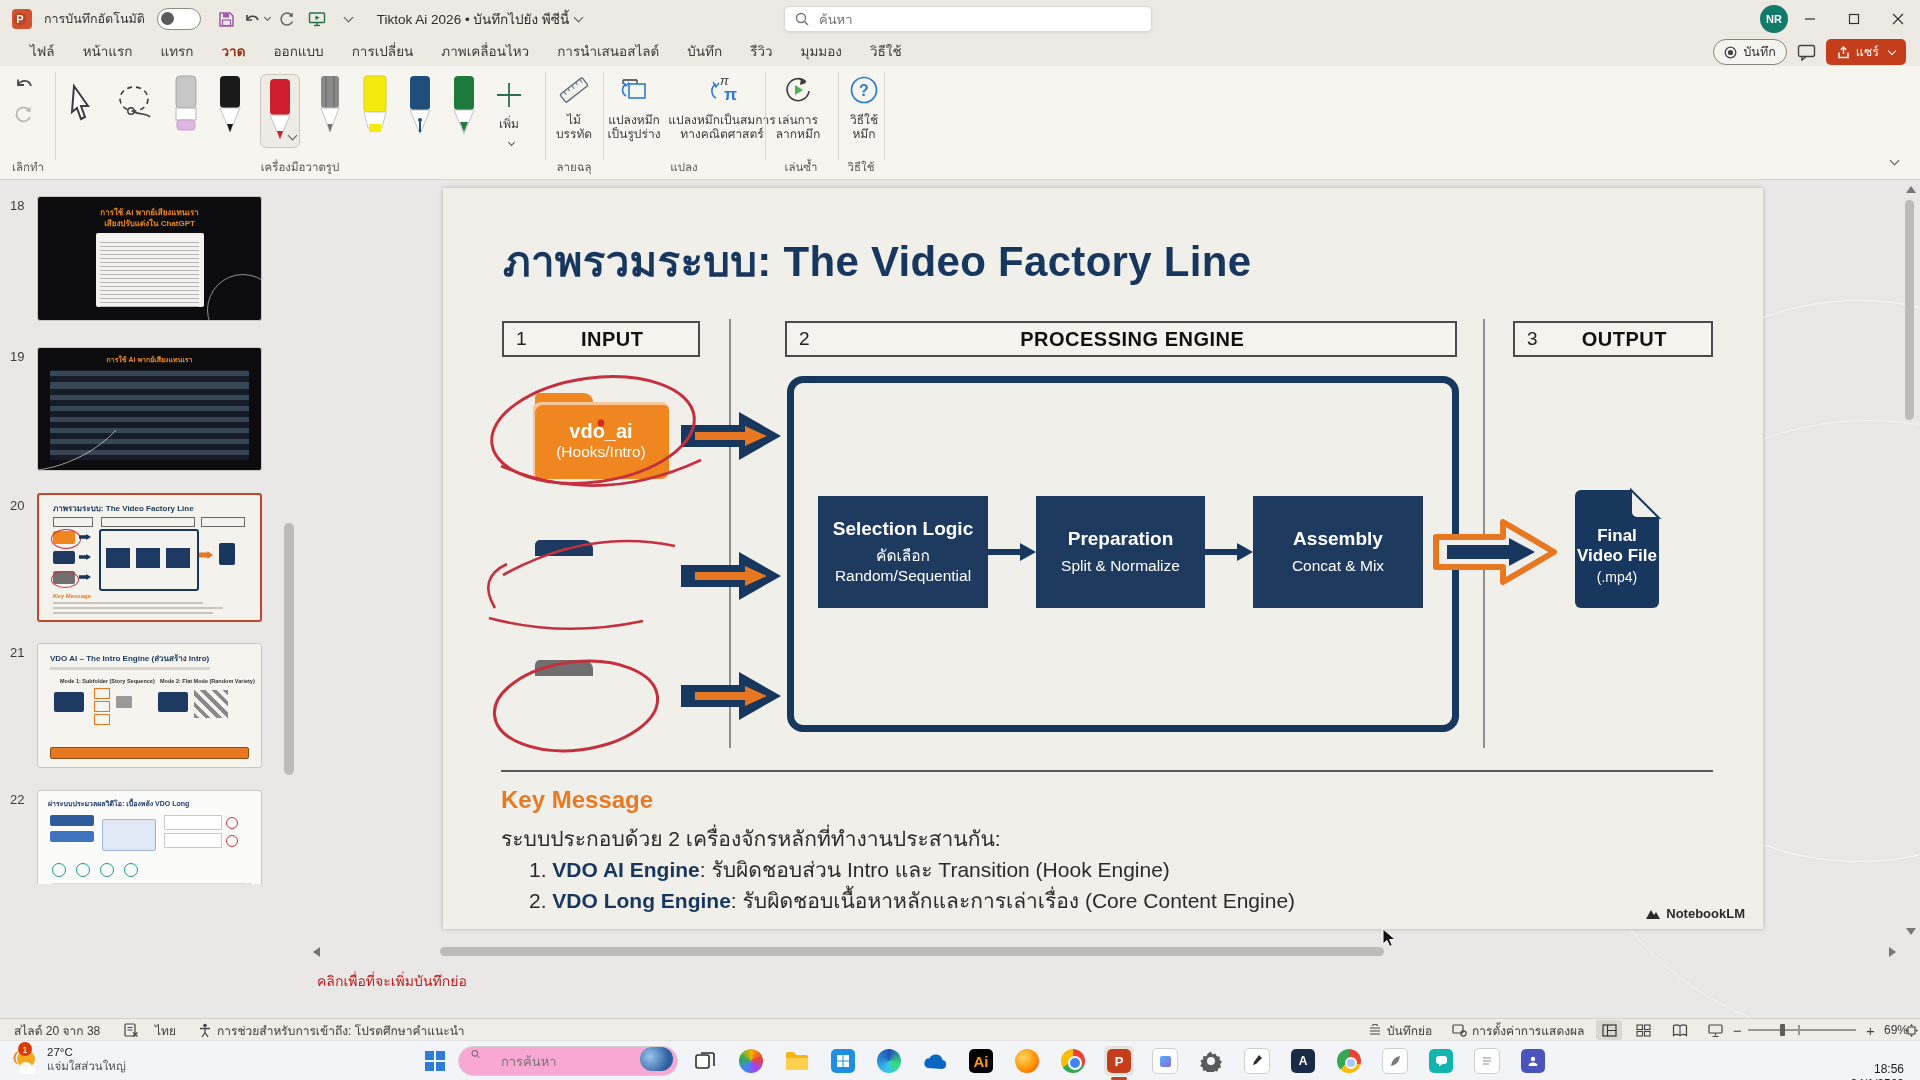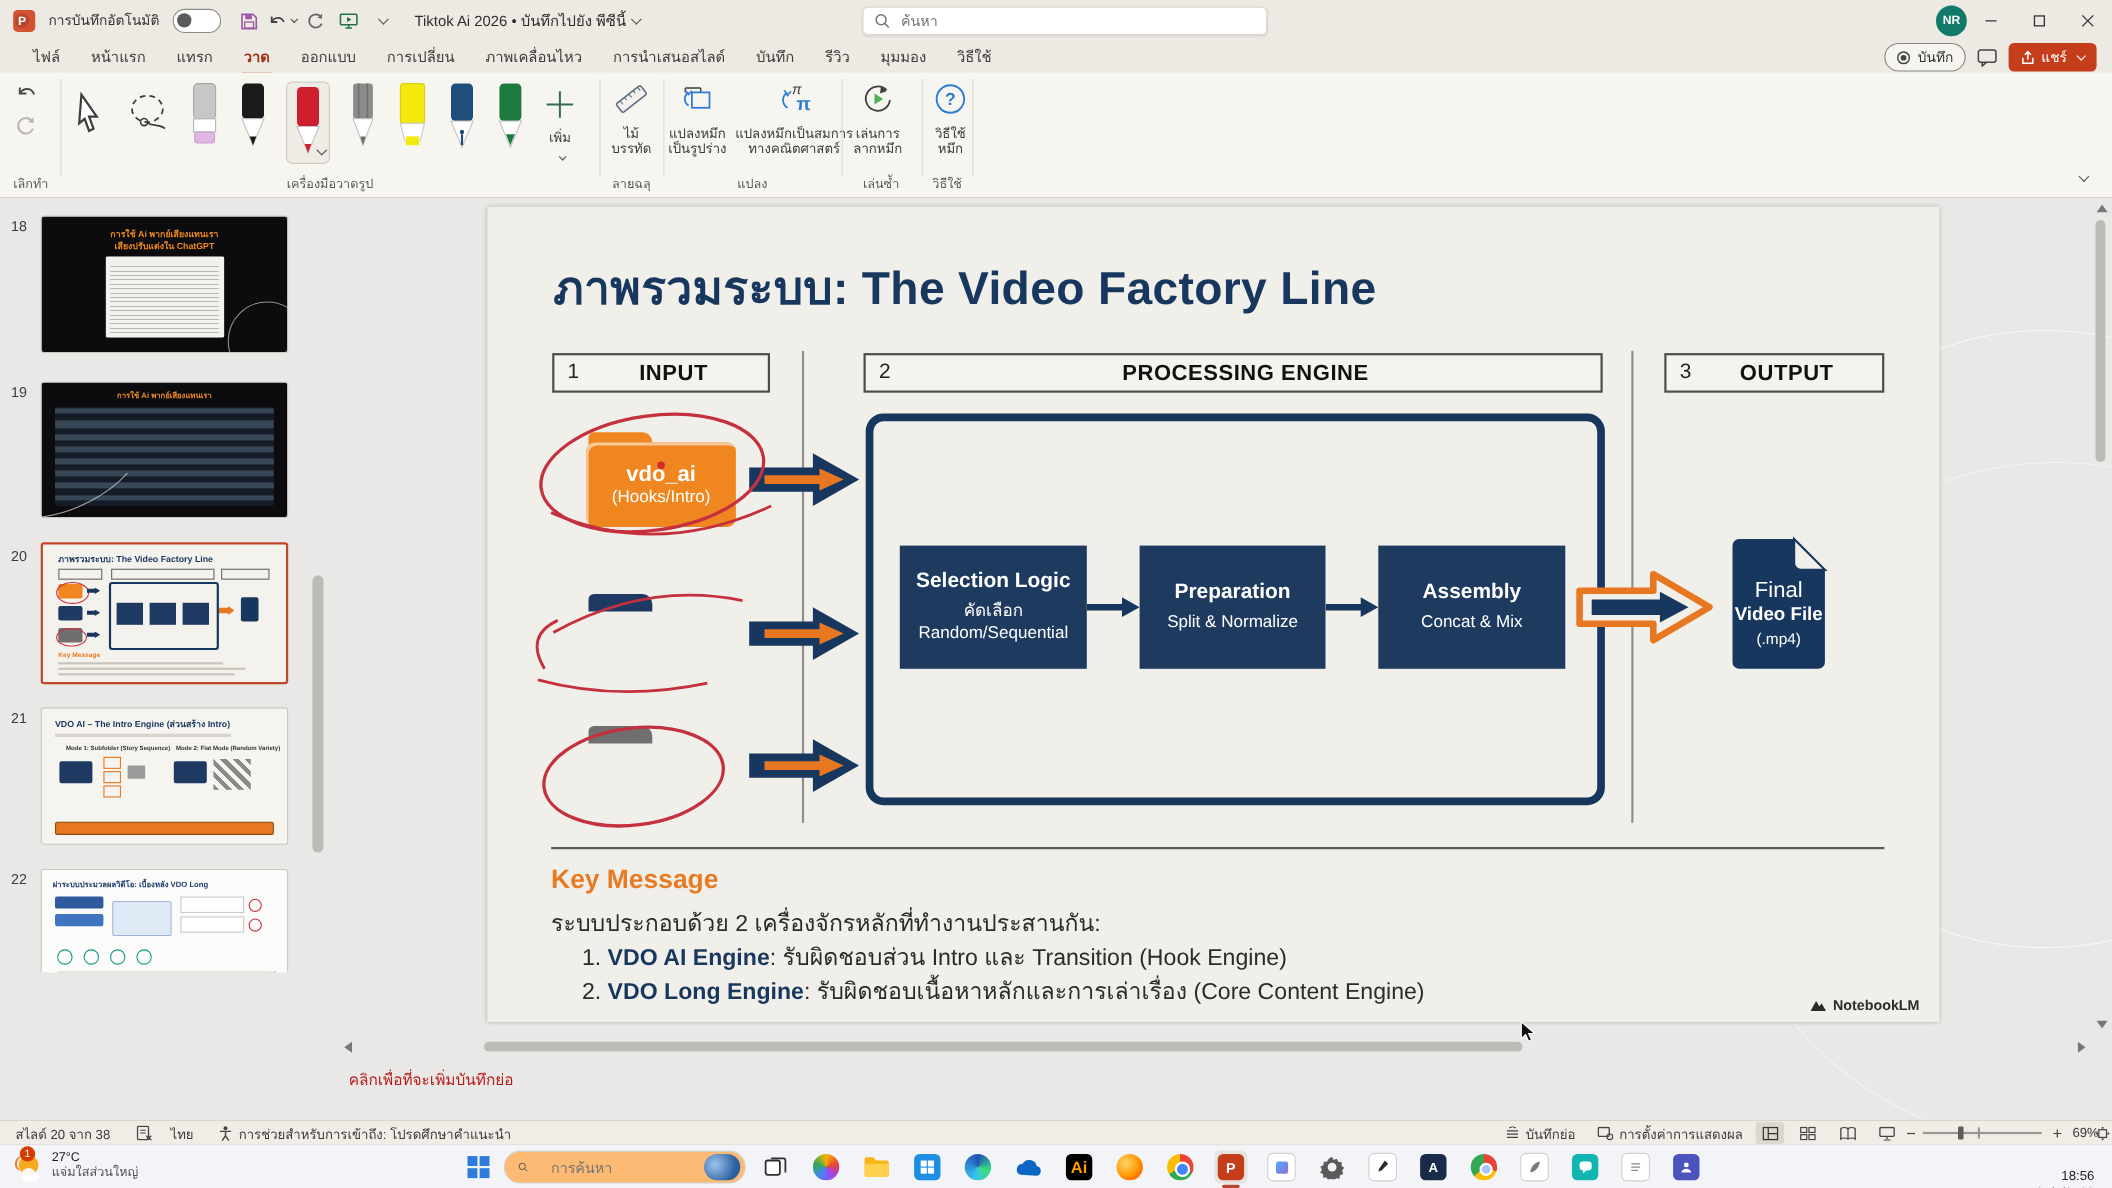--- a/index.html
+++ b/index.html
@@ -59,21 +59,21 @@
   .arrow{width:0;height:0;position:absolute;}
   
   .statusbar{position:absolute;left:0;top:1018px;width:1920px;height:22px;background:#f0ede7;border-top:1px solid #d6d2c9;font-size:12px;color:#3b3b3b;}
   .sbitem{position:absolute;top:0;height:22px;display:flex;align-items:center;gap:5px;}
   
   .taskbar{position:absolute;left:0;top:1040px;width:1920px;height:40px;background:#f2f4f7;border-top:1px solid #e2e2e2;}
   .tkicon{position:absolute;top:5px;width:30px;height:30px;display:flex;align-items:center;justify-content:center;border-radius:5px;}
   .tkicon.active{background:#e6e4e1;}
   .tile{width:24px;height:24px;border-radius:5px;display:flex;align-items:center;justify-content:center;font-weight:bold;}
   .circ{width:24px;height:24px;border-radius:50%;}
-  .searchpill{position:absolute;left:458px;top:5px;width:220px;height:30px;background:#fdba74;border:1px solid #d2d2d2;border-radius:16px;display:flex;align-items:center;padding:0 4px 0 12px;box-sizing:border-box;gap:19px;}
+  .searchpill{position:absolute;left:458px;top:5px;width:220px;height:30px;background:#f9a8d4;border:1px solid #d2d2d2;border-radius:16px;display:flex;padding:0 4px 0 12px;box-sizing:border-box;gap:19px;}
   .searchpill input{border:none;outline:none;background:transparent;font-size:13px;color:#555;width:118px;font-family:inherit;}
   .pillimg{width:52px;height:24px;border-radius:12px;background:radial-gradient(circle at 30% 40%,#9cc4ee,#2b5f9e 70%);margin-left:auto;}
   .wsmall{font-size:11.5px;color:#222;line-height:14px;}
 </style>
 </head>
 <body>
 
 <div id="screen">
 
   <div class="titlebar">
@@ -495,21 +495,21 @@
           <polygon points="5,24 72,24 72,9 123,39 72,69 72,54 5,54" fill="#f1efe9" stroke="#e87722" stroke-width="6" stroke-linejoin="round"></polygon>
           <polygon points="16,32 78,32 78,25 104,39 78,53 78,46 16,46" fill="#17375e"></polygon>
         </svg>
 
         <div class="abs" style="left:1124px;top:296px;width:100px;height:130px;">
           <svg width="100" height="130" viewBox="0 0 100 130">
             <path d="M8 12 a6 6 0 0 1 6 -6 H64 l28 28 v84 a6 6 0 0 1 -6 6 H14 a6 6 0 0 1 -6 -6 Z" fill="#17375e"></path>
             <path d="M64 6 l28 28 H70 a6 6 0 0 1 -6 -6 Z" fill="#f1efe9" stroke="#17375e" stroke-width="2"></path>
           </svg>
           <div class="abs" style="left:0;top:42px;width:100px;text-align:center;color:#fff;">
-            <div style="font-size:20px;font-weight:normal;">Final</div>
+            <div style="font-size:17px;font-weight:bold;">Final</div>
             <div style="font-size:17px;font-weight:bold;">Video File</div>
             <div style="font-size:14px;margin-top:3px;">(.mp4)</div>
           </div>
         </div>
 
         <svg class="abs" style="left:30px;top:180px;" width="330" height="390" viewBox="0 0 330 390">
           <ellipse cx="120" cy="62" rx="102" ry="52" fill="none" stroke="#c5303e" stroke-width="3" transform="rotate(-8 120 62)"></ellipse>
           <path d="M28 98 Q 125 140 228 92" fill="none" stroke="#c5303e" stroke-width="2.6"></path>
           <circle cx="128" cy="55" r="3.4" fill="#d42a2a"></circle>
           <path d="M30 207 Q 115 160 202 178" fill="none" stroke="#c5303e" stroke-width="2.6"></path>

